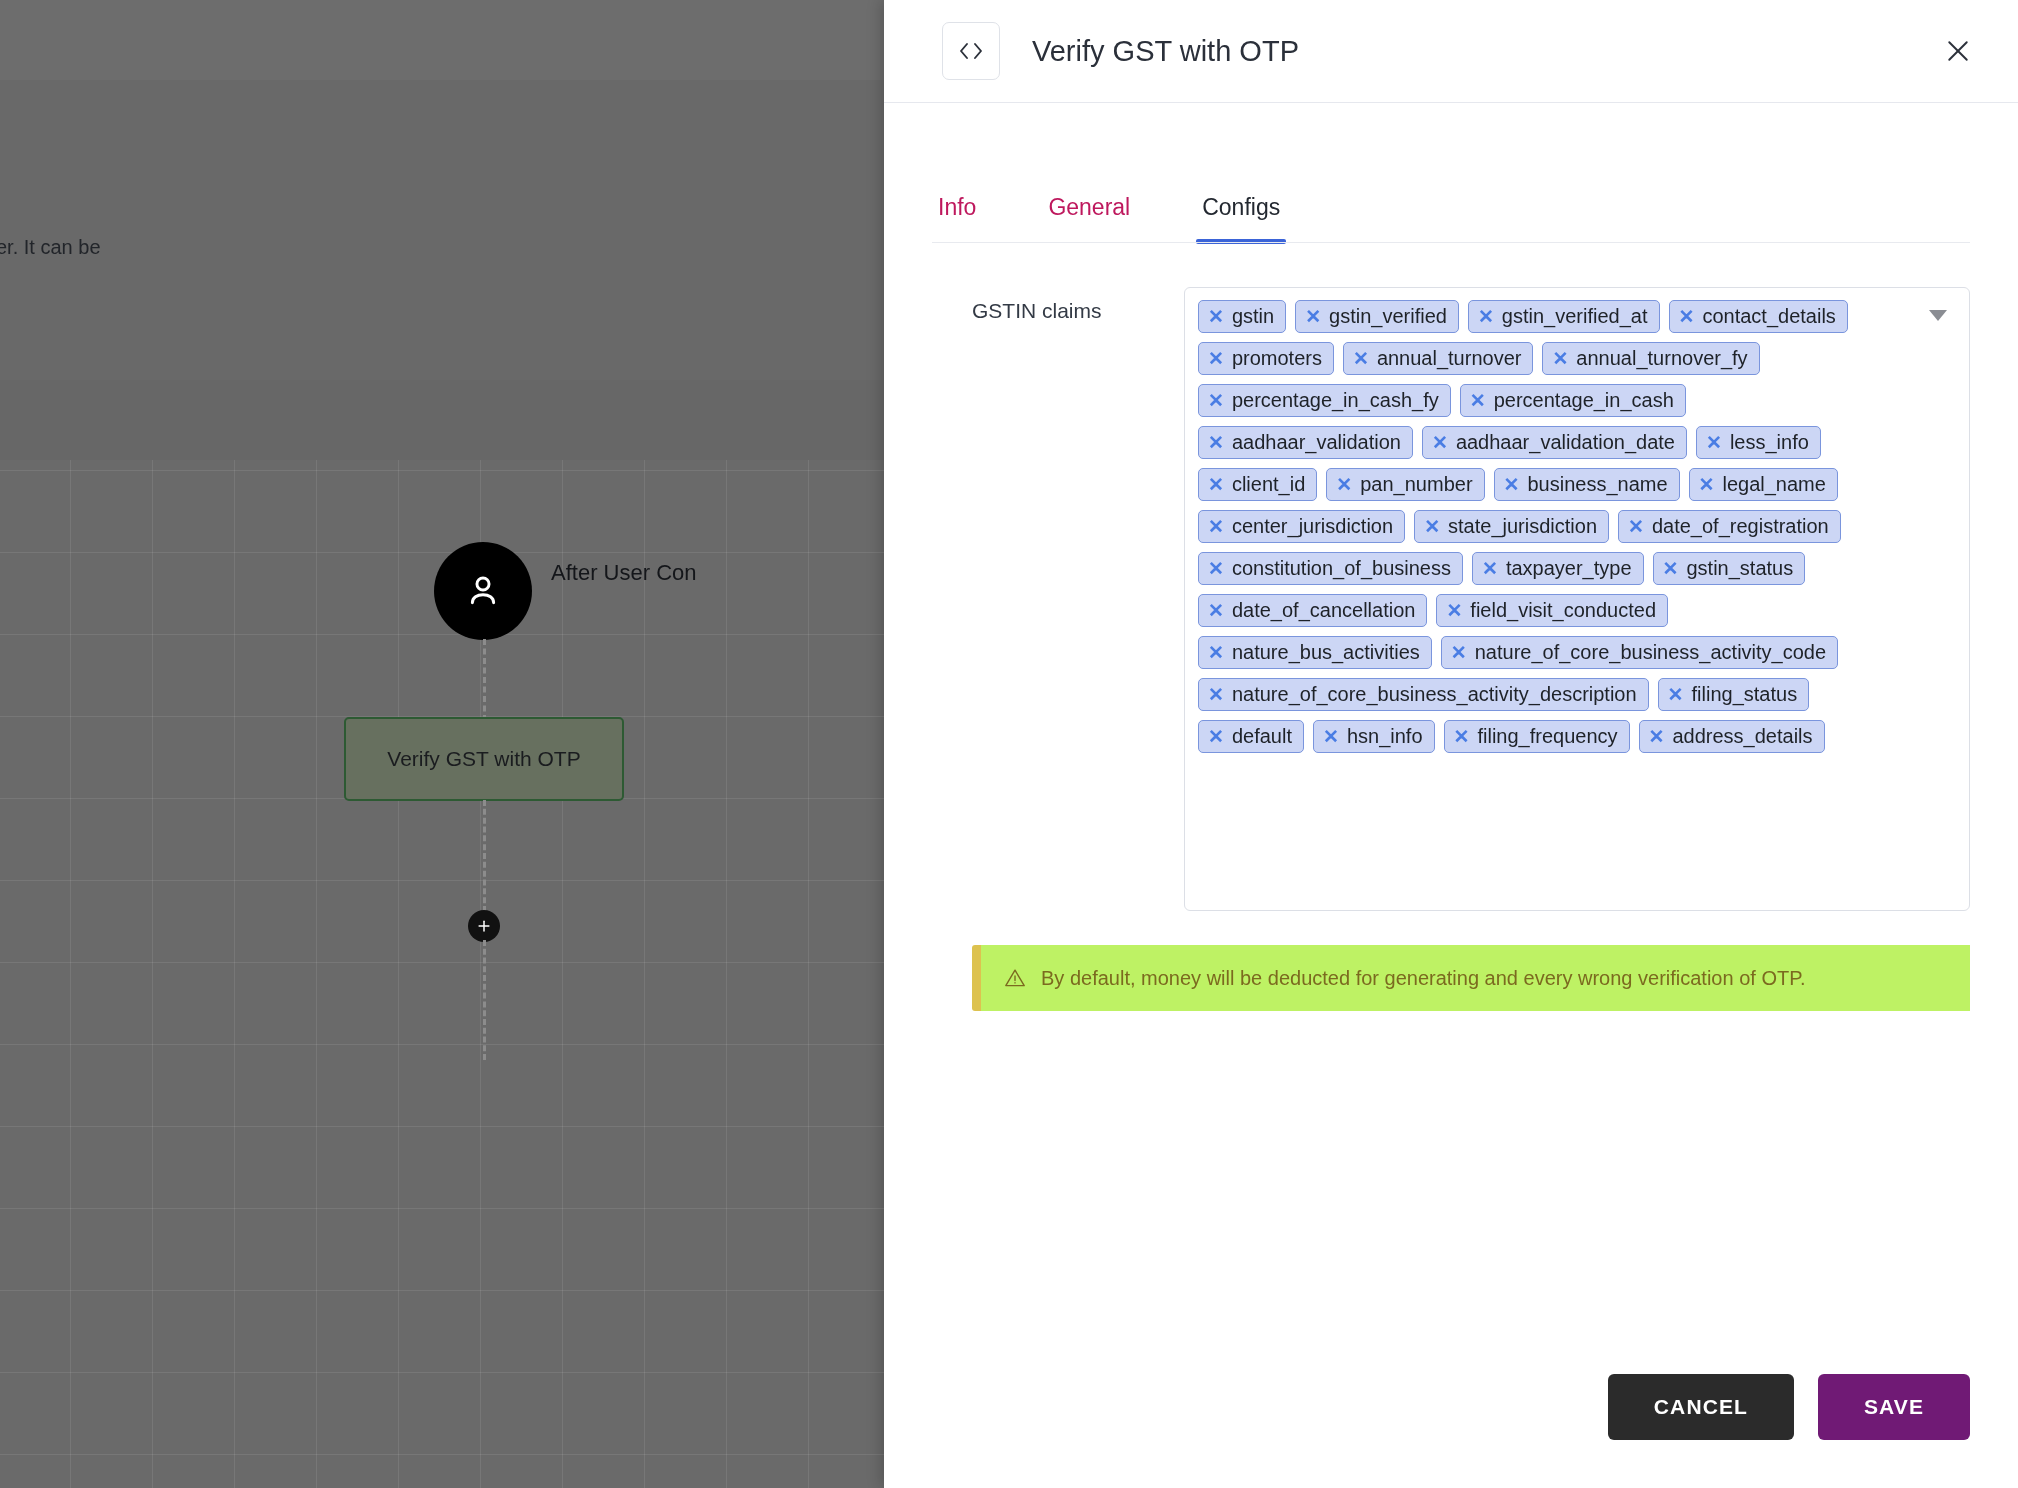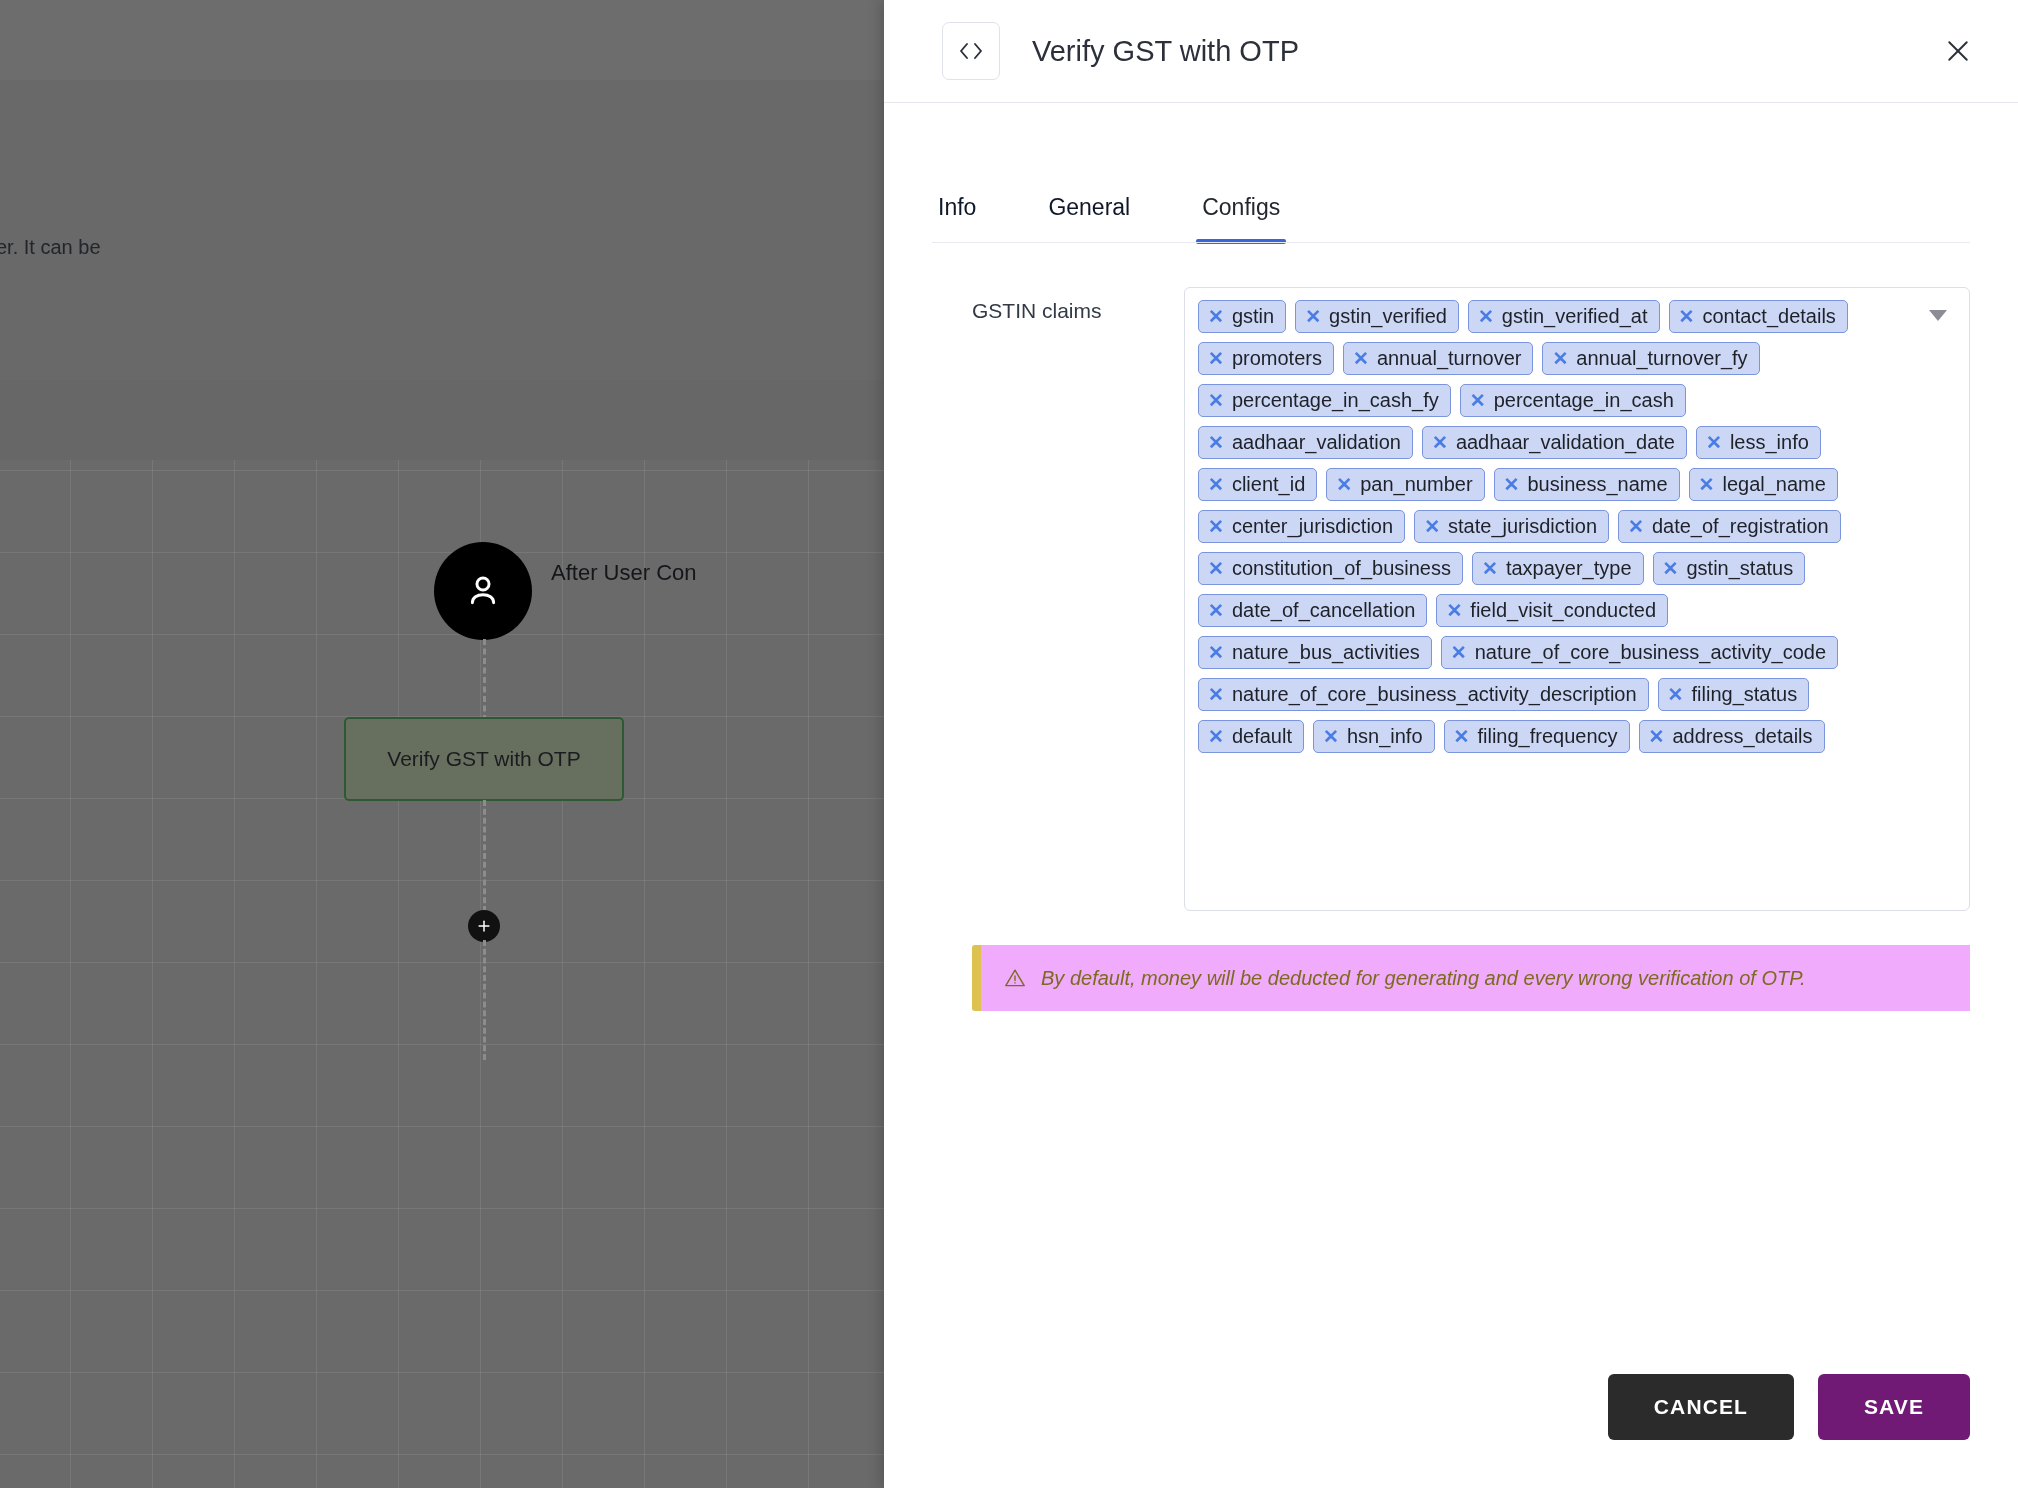--- a/index.html
+++ b/index.html
@@ -195,21 +195,21 @@
     content: "";
     position: absolute;
     left: 48px; right: 48px;
     bottom: 0;
     height: 1px;
     background: #e8eaef;
   }
   .tab {
     position: relative;
     font-size: 23px;
-    color: #0f172a;
+    color: #be185d;
     padding: 0 6px 22px 6px;
     margin-right: 60px;
     cursor: pointer;
     white-space: nowrap;
     background: none;
     border: none;
     font-family: inherit;
   }
   .tab.active { color: #232830; text-align: right; }
   .tab.active::after {
@@ -294,30 +294,29 @@
 
   .helper-text {
     margin: 26px 0 0 0;
     text-align: center;
     font-size: 19px;
     color: #6b707a;
   }
 
   .warn-banner {
     margin: 34px 0 0 0;
-    background: #f0abfc;
+    background: #bef264;
     border-left: 9px solid #ddc24f;
     border-radius: 3px 0 0 3px;
     padding: 21px 26px 21px 22px;
     display: flex;
     align-items: center;
     font-size: 20px;
     color: #7b6a1f;
     box-sizing: border-box;
-    font-style: italic;
   }
   .warn-icon {
     margin-right: 14px;
     flex: 0 0 auto;
     display: flex;
     align-items: center;
   }
   .warn-icon svg { display: block; }
 
   

